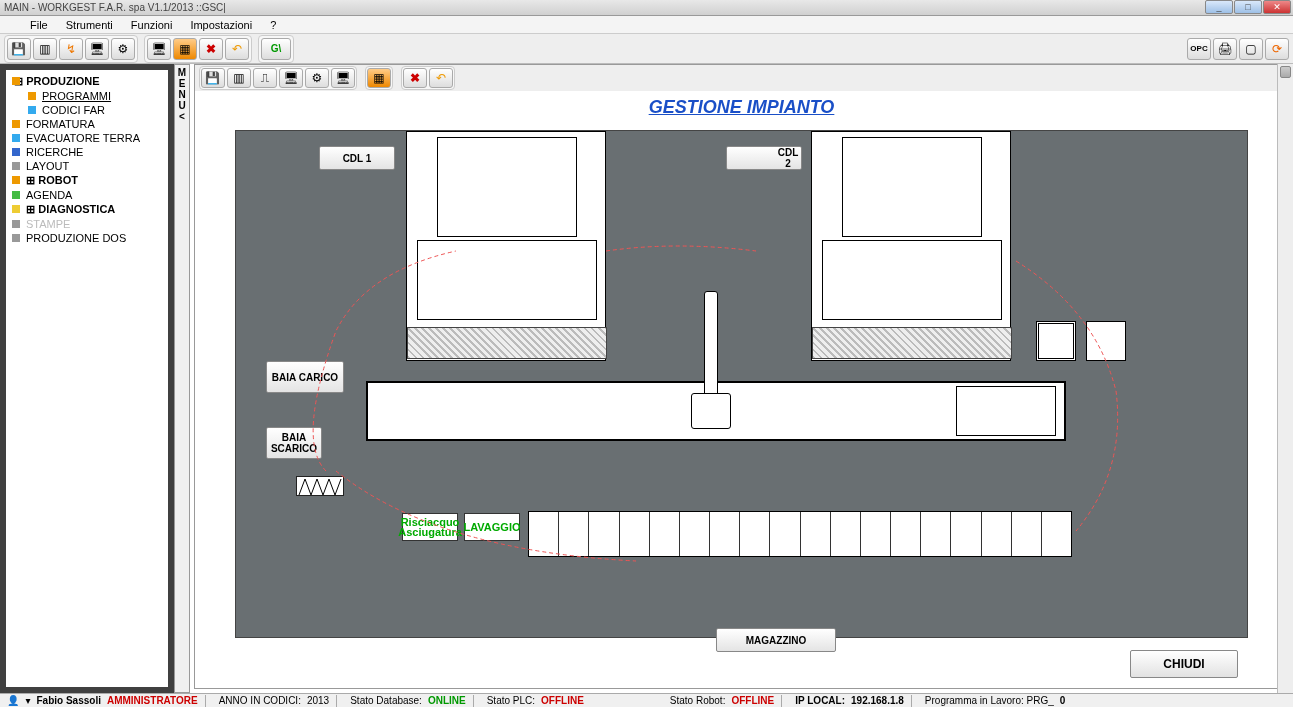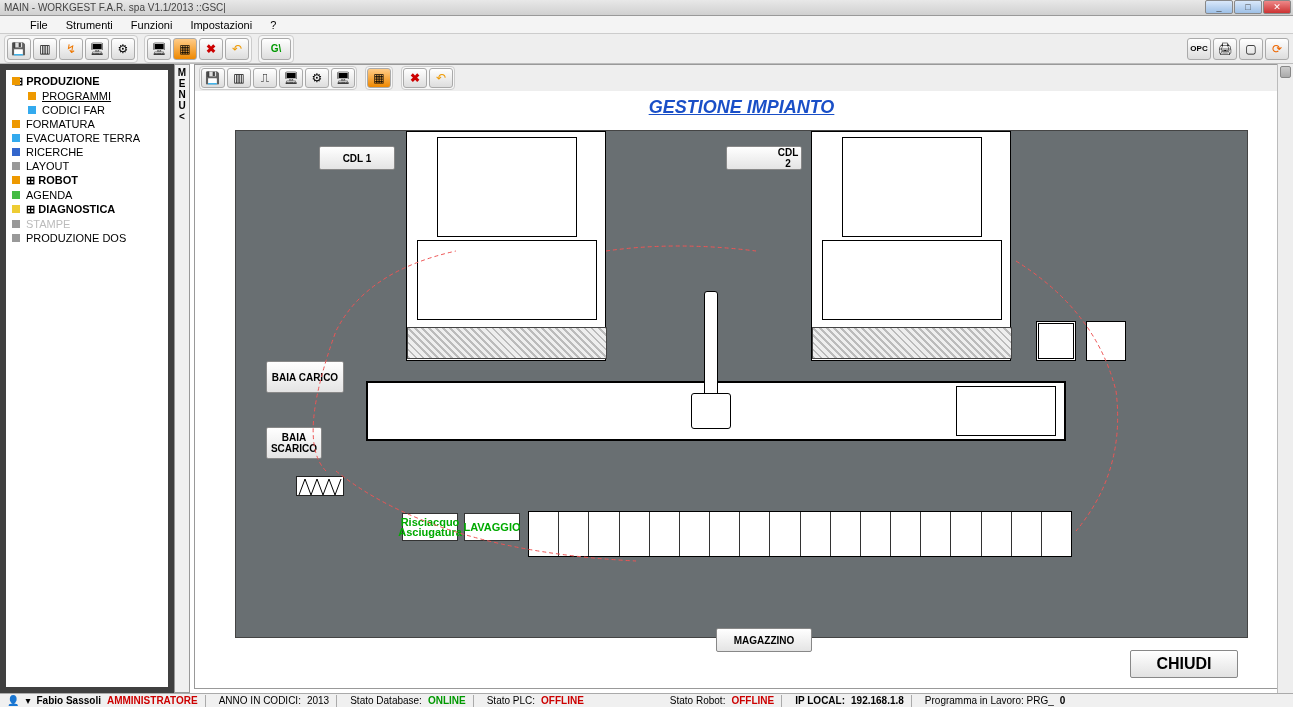--- a/index.html
+++ b/index.html
@@ -38,21 +38,21 @@
 .inner-frame{ flex:1; margin:0 4px 4px 4px; border:1px solid #999; background:#fff; display:flex; flex-direction:column; overflow:hidden;}
 .inner-toolbar{ height:26px; background:#eee; padding:0 4px; display:flex; gap:2px; align-items:center;}
 .itb-group{display:flex;gap:2px;padding:1px;border:1px solid #ccc;border-radius:4px;background:#f7f7f7;margin-right:6px;}
 .itb-btn{width:24px;height:20px;border:1px solid #aaa;border-radius:3px;background:linear-gradient(#fff,#ddd);display:flex;align-items:center;justify-content:center;font-size:12px;cursor:pointer;}
 
 .mimic-title{ text-align:center; font-size:18px; font-weight:bold; color:#1a4fc7; font-style:italic; text-decoration:underline; padding:6px 0;}
 
 .mimic-area{ flex:1; margin:6px 40px 6px 40px; background:#696f72; border:1px solid #444; position:relative;}
 
 .bottom-close{ text-align:right; padding:6px 50px 10px 0;}
-.close-btn{ width:108px; height:28px; border:1px solid #888; background:linear-gradient(#fff,#e2e2e2); font-size:16px; font-weight:bold; cursor:pointer; border-radius:2px;}
+.close-btn{ width:108px; height:28px; border:1px solid #888; background:linear-gradient(#fff,#e2e2e2); font-size:12px; font-weight:bold; cursor:pointer; border-radius:2px;}
 
 .vscroll{ position:absolute; right:0; top:0; width:16px; height:100%; background:#eee; border-left:1px solid #bbb;}
 .vscroll-thumb{position:absolute;top:2px;left:2px;right:2px;height:12px;background:linear-gradient(#ccc,#aaa);border:1px solid #888;border-radius:2px;}
 
 
 .mimic-btn{ position:absolute; background:linear-gradient(#fff,#e4e4e4); border:1px solid #888; border-radius:2px; font-size:10px; font-weight:bold; text-align:center; display:flex;align-items:center;justify-content:center; cursor:pointer;}
 .mimic-box{ position:absolute; background:#fff; border:1px solid #333; font-size:11px; font-weight:bold; color:#0a0; text-align:center; display:flex;align-items:center;justify-content:center;}
 
 
 .statusbar{ height:14px; background:#f0f0f0; border-top:1px solid #aaa; display:flex; align-items:center; font-size:10px; padding-left:4px; white-space:nowrap;}
@@ -224,21 +224,21 @@
             <div style="flex:1;"></div>
         </div>
 
         <svg style="position:absolute;left:0;top:0;width:100%;height:100%;pointer-events:none;">
           <path d="M90 340 Q60 310 100 200 Q130 140 220 120" stroke="#e55" stroke-width="1" fill="none" stroke-dasharray="4 3"></path>
           <path d="M370 120 Q440 110 520 120" stroke="#e55" stroke-width="1" fill="none" stroke-dasharray="4 3"></path>
           <path d="M780 130 Q860 180 880 260 Q890 340 840 400" stroke="#e55" stroke-width="1" fill="none" stroke-dasharray="4 3"></path>
           <path d="M100 340 Q200 420 400 430" stroke="#e55" stroke-width="1" fill="none" stroke-dasharray="4 3"></path>
         </svg>
 
-        <div class="mimic-btn" style="left:480px;bottom:-15px;width:96px;height:24px;">MAGAZZINO</div>
+        <div class="mimic-btn" style="left:480px;bottom:-15px;width:120px;height:24px;">MAGAZZINO</div>
       </div>
 
       <div class="bottom-close">
         <button class="close-btn">CHIUDI</button>
       </div>
     </div>
 
     <div class="vscroll">
       <div class="vscroll-thumb"></div>
     </div>

